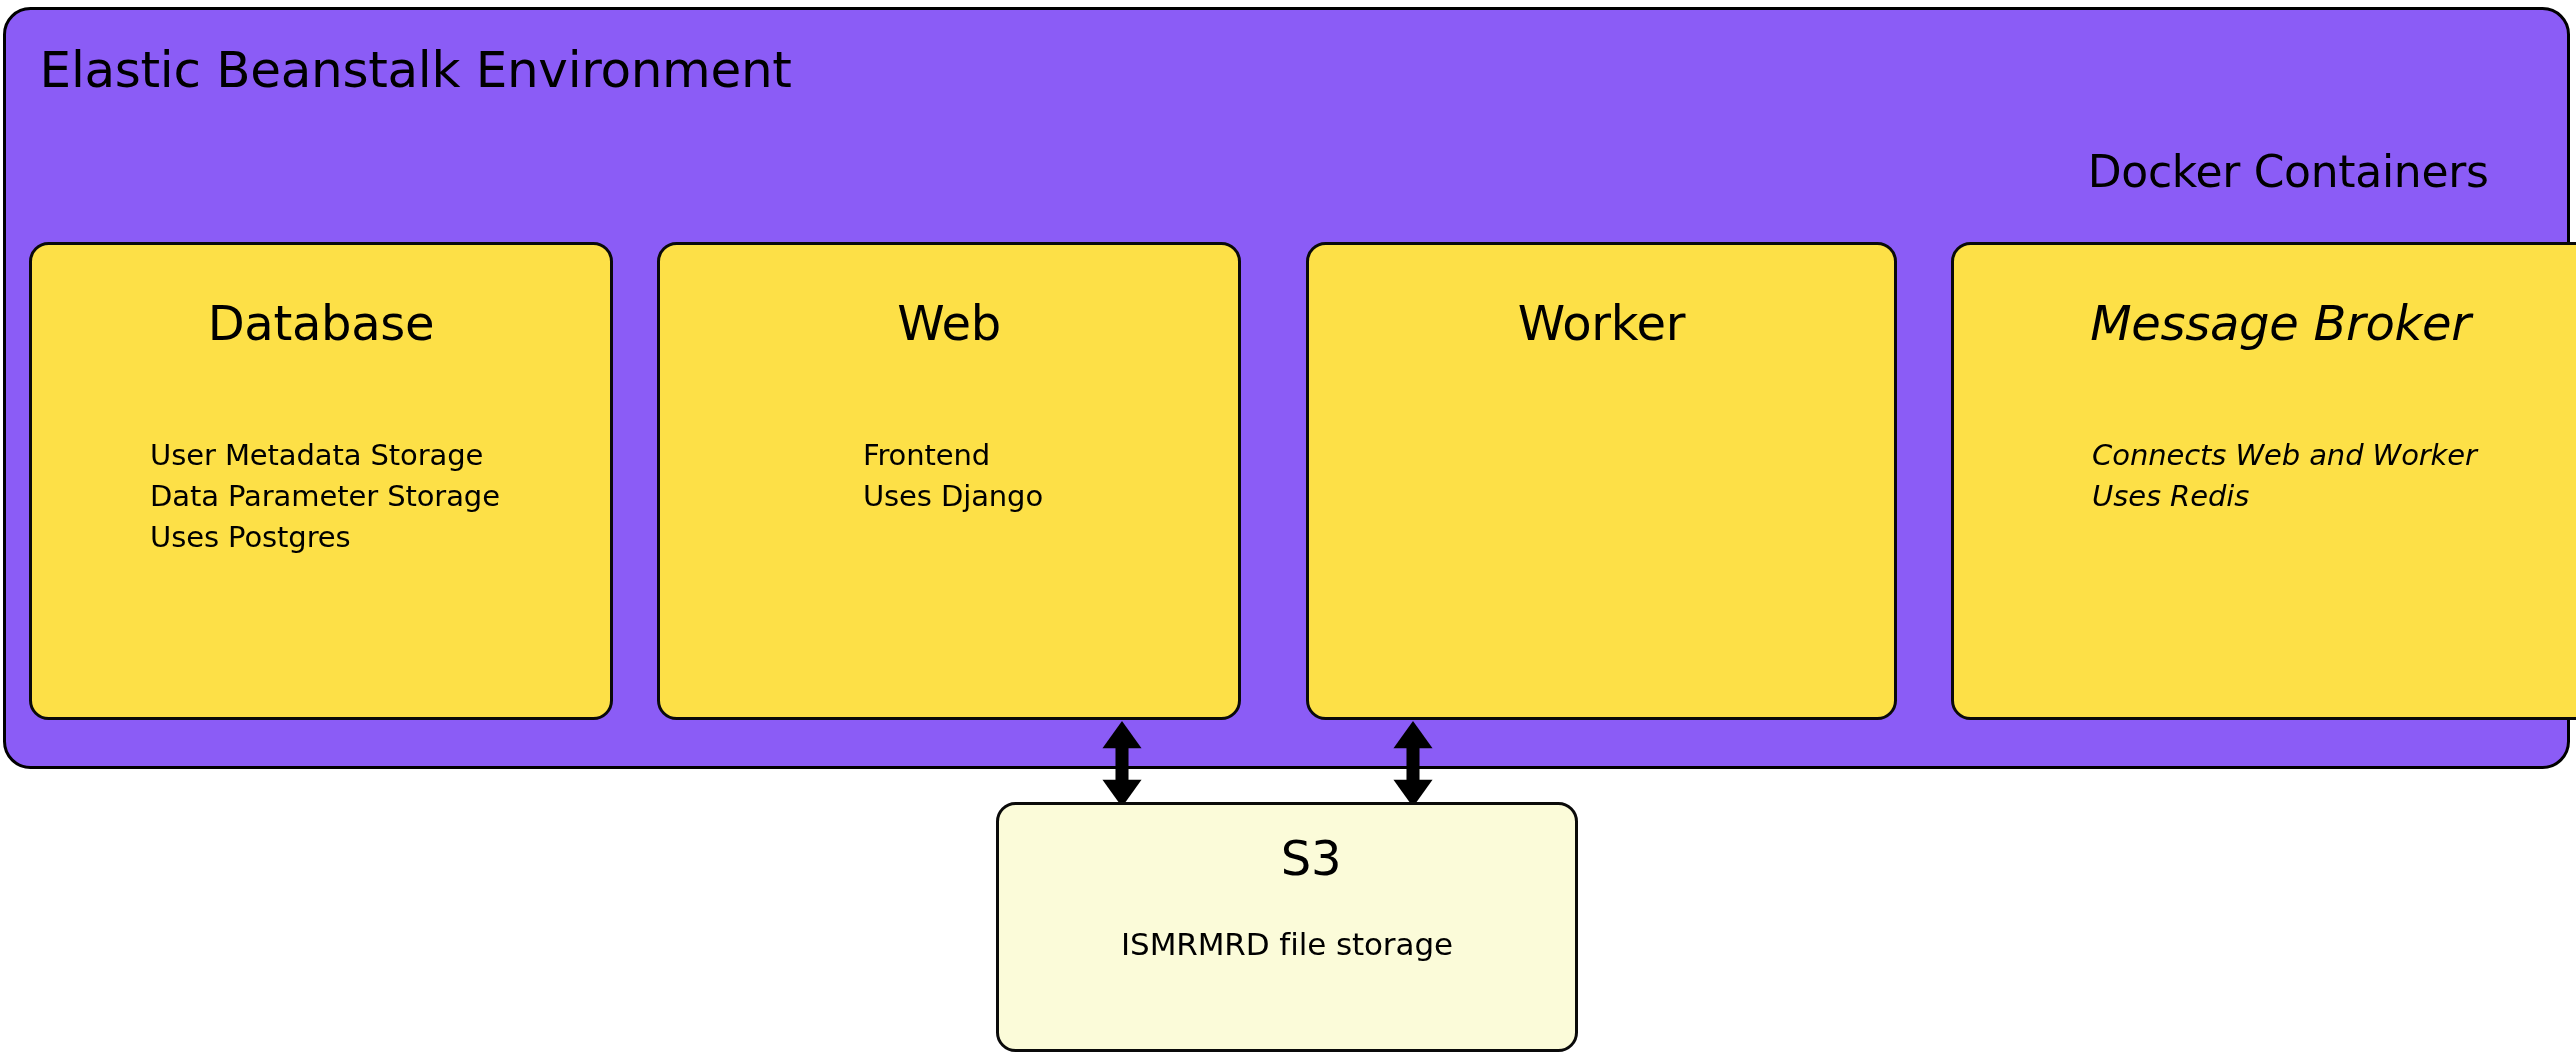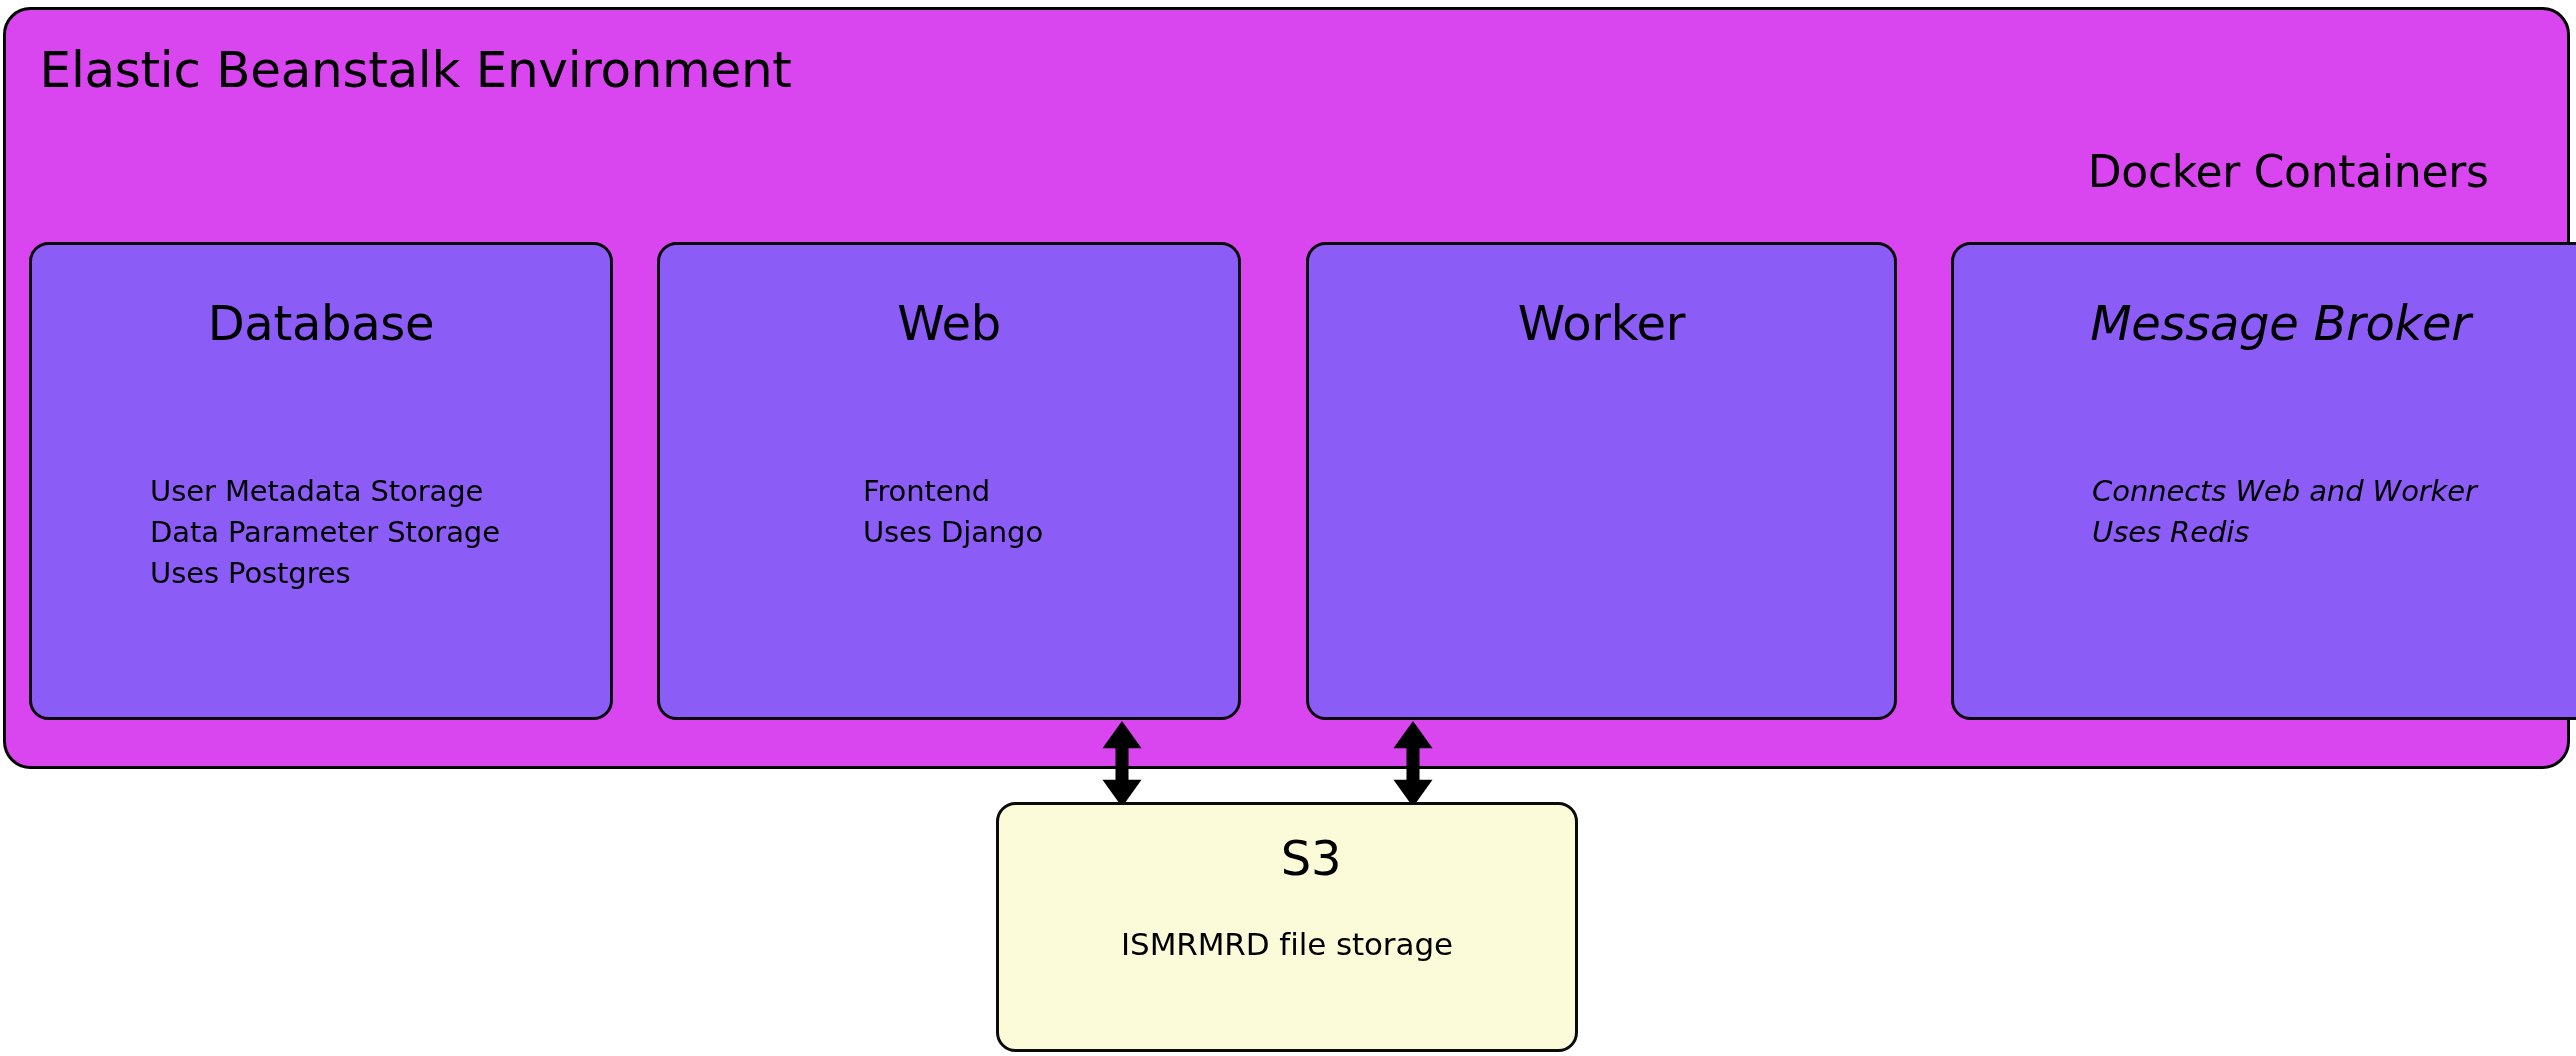--- a/index.html
+++ b/index.html
@@ -22,21 +22,21 @@
     background: #ffffff;
   }
 
   
   .env-container {
     position: absolute;
     left: 2.6px;
     top: 6.5px;
     width: 2567px;
     height: 762px;
-    background: #d946ef;
+    background: #8b5cf6;
     border: 3.3px solid #000000;
     border-radius: 27.4px;
     box-sizing: border-box;
   }
   .env-title {
     position: absolute;
     left: 34px;
     top: 31px;
     font-size: 50px;
     line-height: 58px;
@@ -55,21 +55,21 @@
     letter-spacing: -0.3px;
     white-space: nowrap;
     font-weight: 400;
   }
 
   
   .svc-box {
     position: absolute;
     top: 242px;
     height: 478px;
-    background: #8b5cf6;
+    background: #fde047;
     border: 3.3px solid #0a0a0a;
     border-radius: 19.6px;
     box-sizing: border-box;
     overflow: hidden;
   }
   .svc-box.b0 { left: 29px;   width: 584px; }
   .svc-box.b1 { left: 657px; width: 584px; }
   .svc-box.b2 { left: 1306px; width: 591px; }
   .svc-box.b3 { left: 1951px; width: 659px; font-style: italic; }
 
@@ -84,21 +84,20 @@
     letter-spacing: -0.3px;
     white-space: nowrap;
     font-weight: 400;
   }
   .svc-body-wrap {
     position: absolute;
     left: 8px;
     right: 0;
     top: 190px;
     text-align: center;
-    margin-top: 36px;
   }
   .svc-body {
     display: inline-block;
     text-align: left;
     font-size: 29px;
     line-height: 41px;
     letter-spacing: -0.1px;
     font-weight: 400;
   }
   .svc-body.centered {

